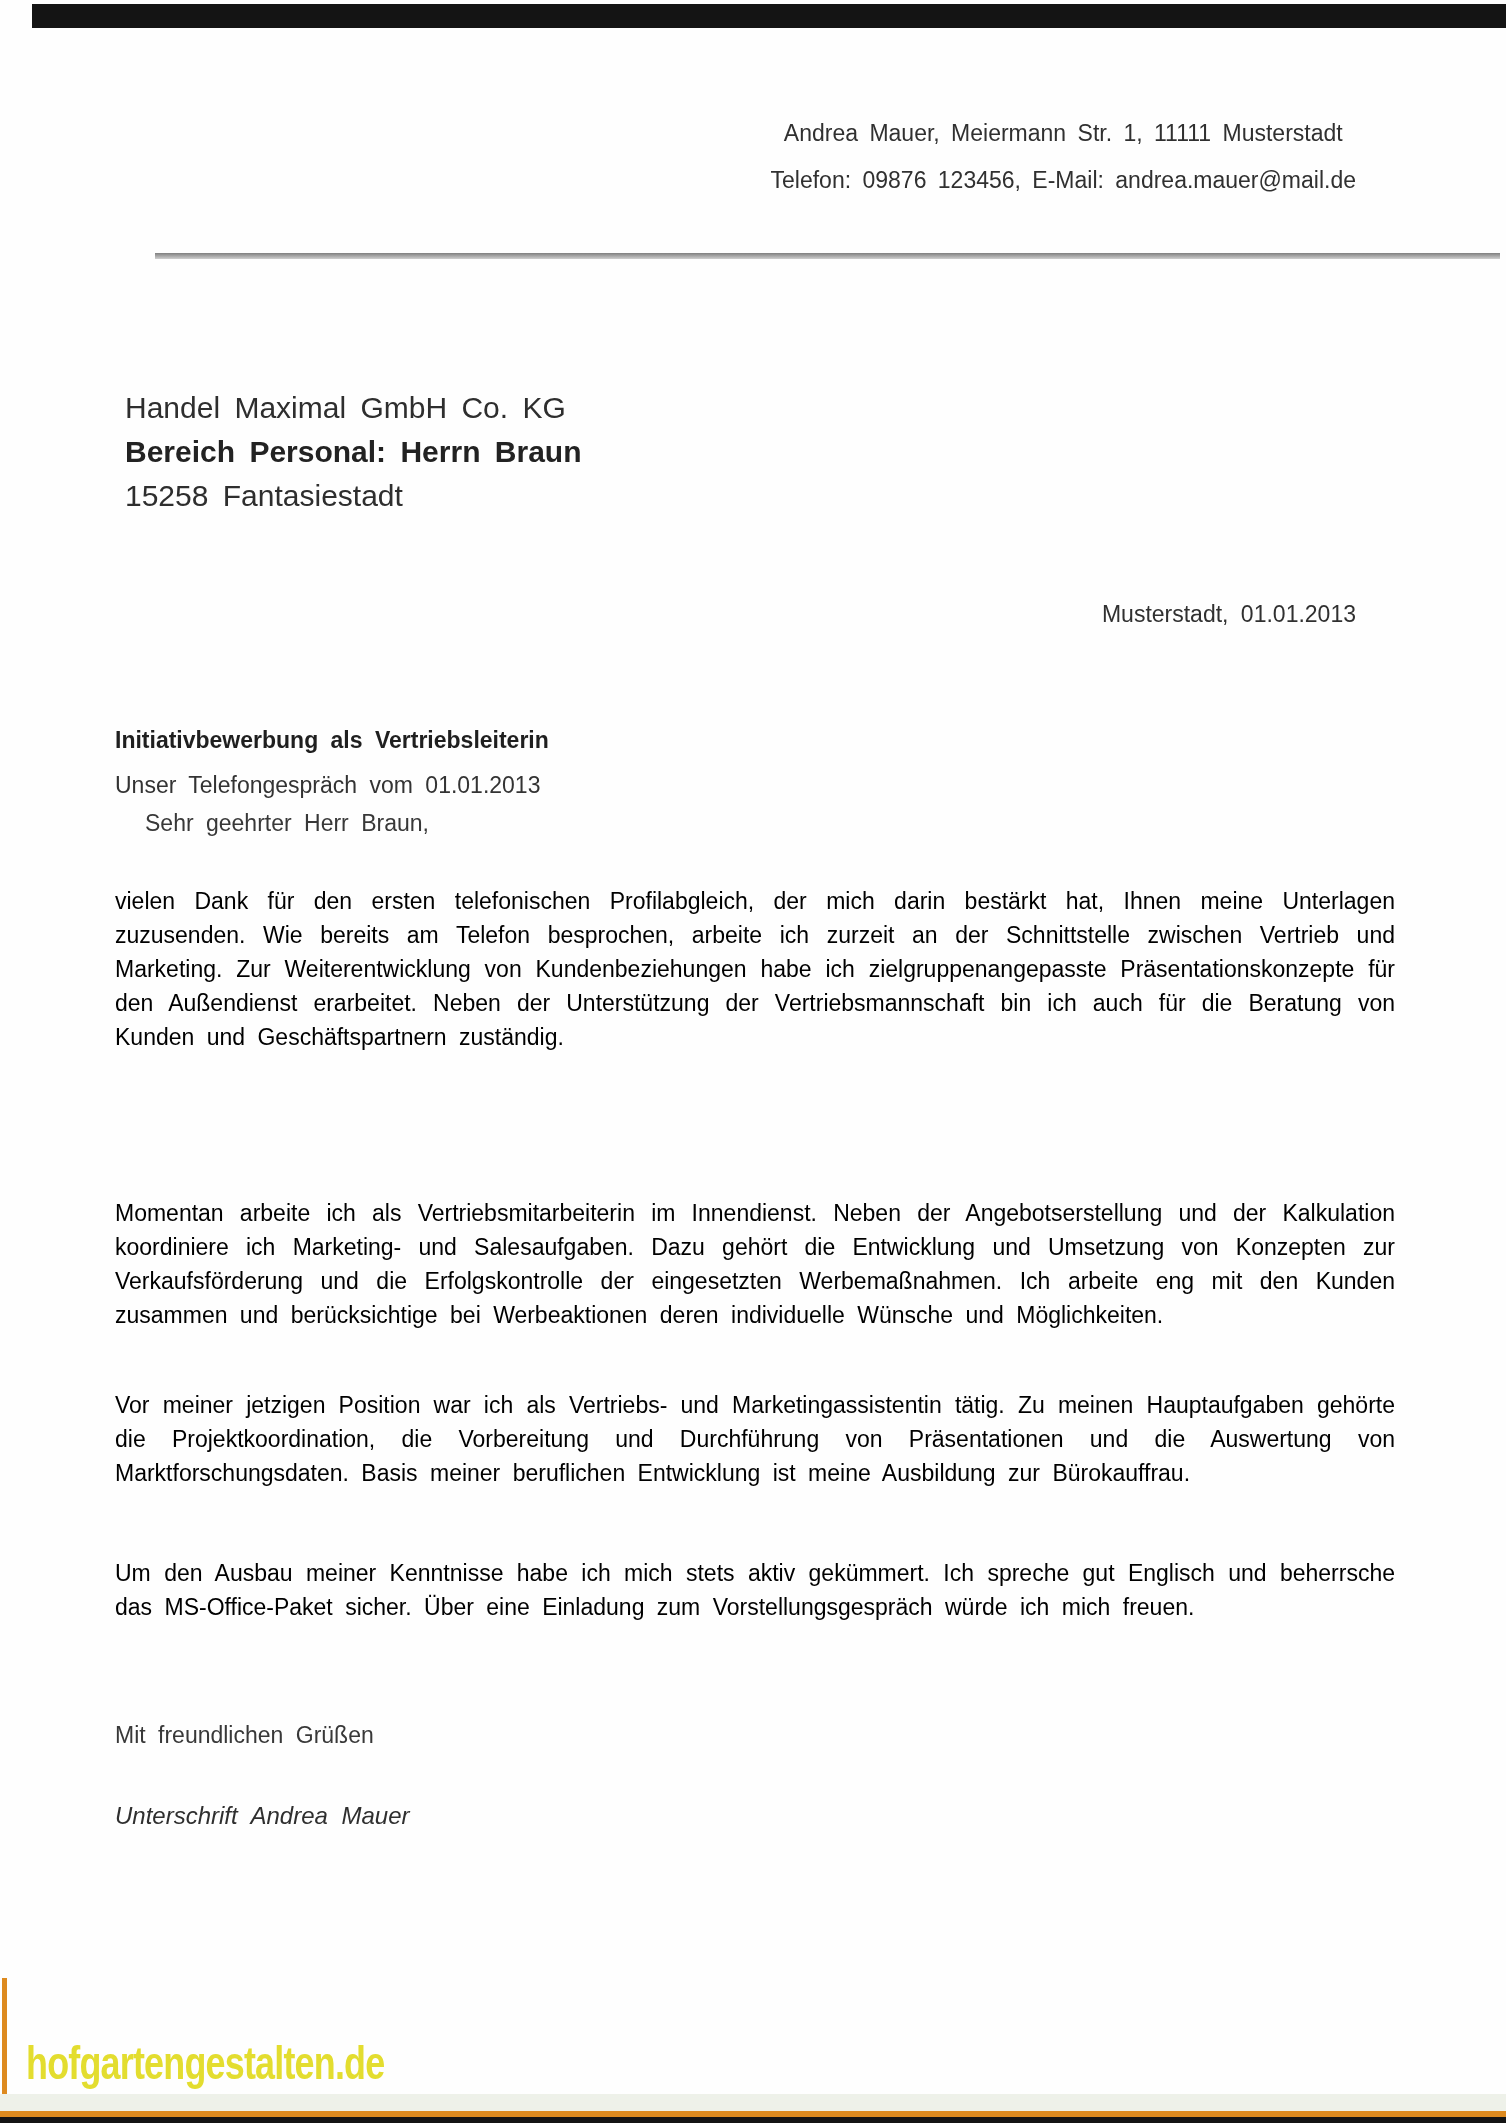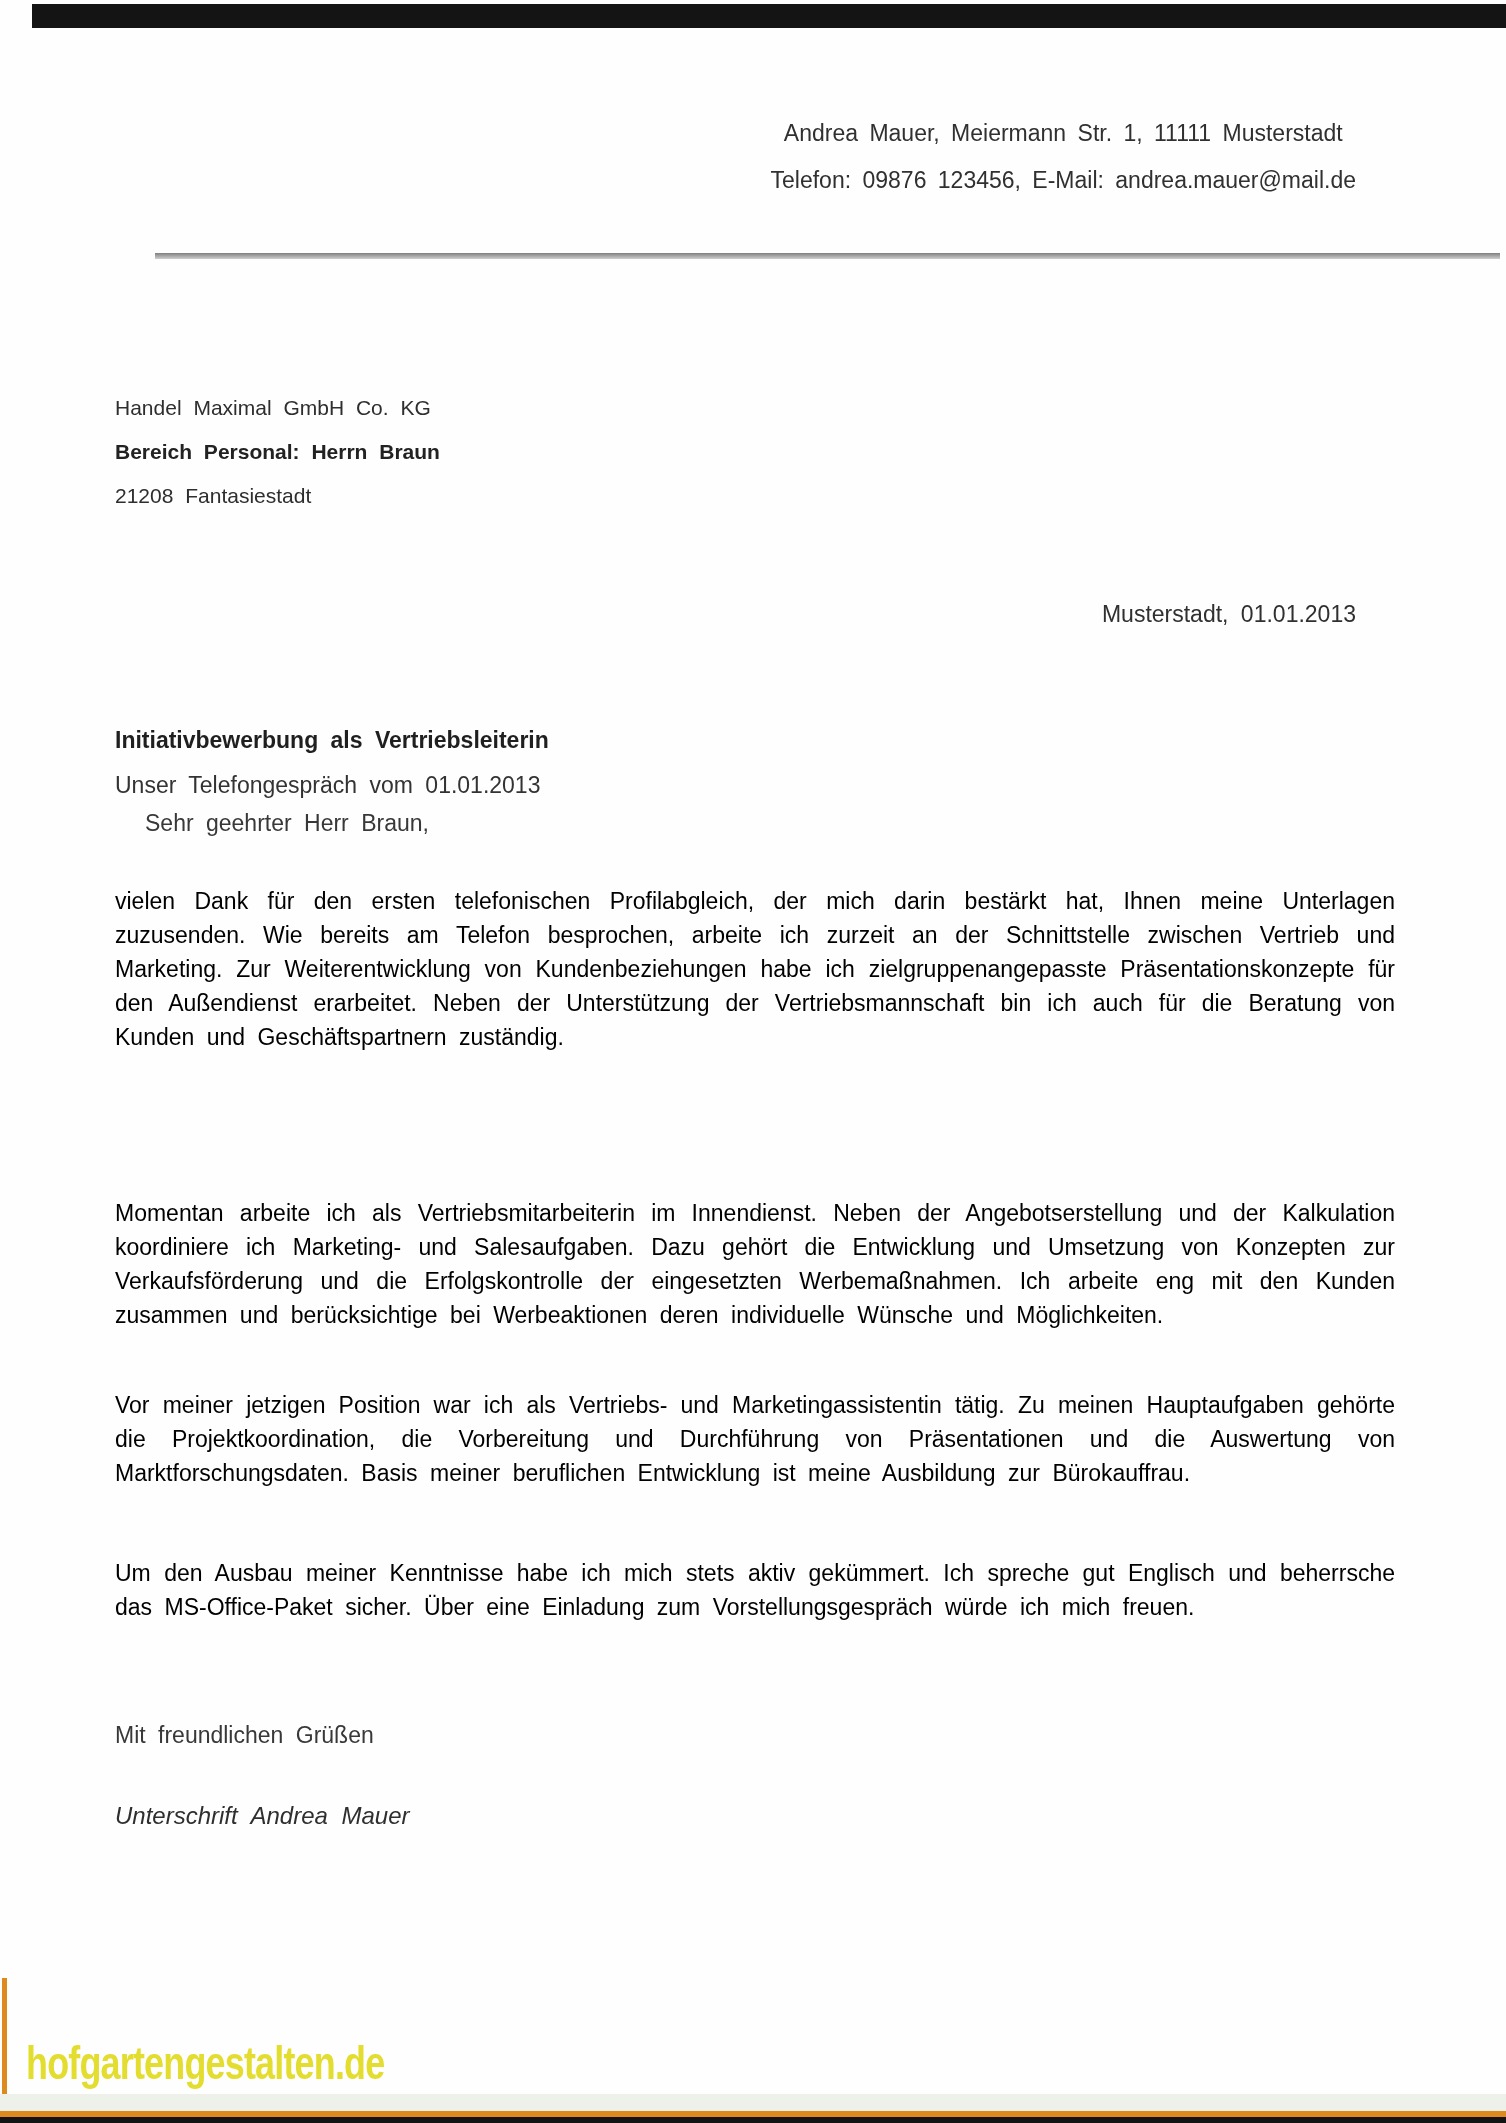--- a/index.html
+++ b/index.html
@@ -59,22 +59,22 @@
   }
   .header-rule {
     position: absolute;
     left: 155px; right: 6px; top: 253px;
     height: 6px;
     background: linear-gradient(#7f7f7f, #cfcfcf);
   }
   
   .recipient {
     position: absolute;
-    left: 115px; top: 386px;
-    font-size: 21px;
+    left: 125px; top: 386px;
+    font-size: 30px;
     line-height: 44px;
     word-spacing: 6px;
     color: #2e2e2e;
   }
   .recipient .bold { font-weight: bold; color: #222; }
   
   .dateline {
     position: absolute;
     right: 150px; top: 601px;
     font-size: 23px;
@@ -150,21 +150,21 @@
   <div class="sender">
     <div>Andrea Mauer, Meiermann Str. 1, 11111 Musterstadt</div>
     <div>Telefon: 09876 123456, E-Mail: andrea.mauer@mail.de</div>
   </div>
 
   <div class="header-rule"></div>
 
   <div class="recipient">
     <div>Handel Maximal GmbH Co. KG</div>
     <div class="bold">Bereich Personal: Herrn Braun</div>
-    <div>21208 Fantasiestadt</div>
+    <div>15258 Fantasiestadt</div>
   </div>
 
   <div class="dateline">Musterstadt, 01.01.2013</div>
 
   <div class="subject">
     <div class="s1">Initiativbewerbung als Vertriebsleiterin</div>
     <div class="s2">Unser Telefongespräch vom 01.01.2013</div>
   </div>
 
   <div class="salutation">Sehr geehrter Herr Braun,</div>

